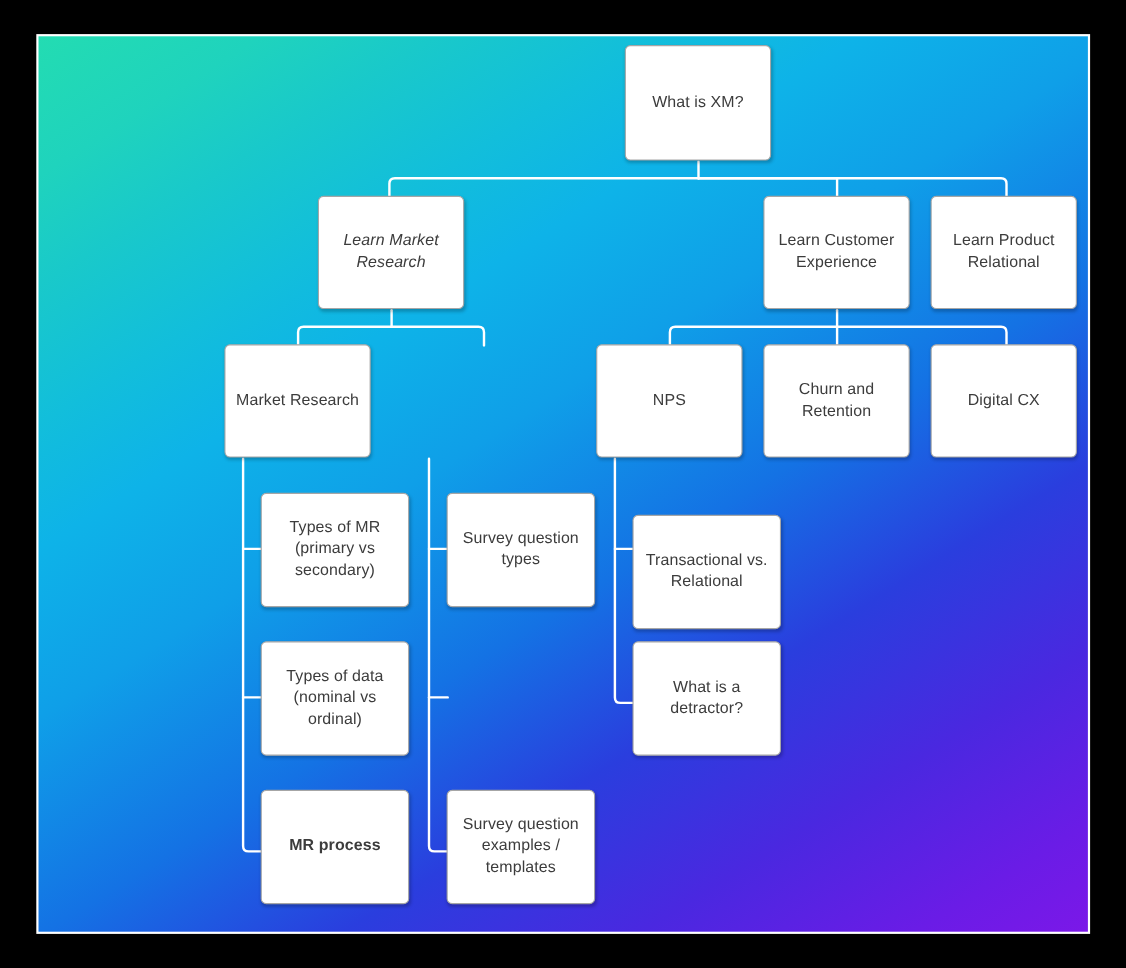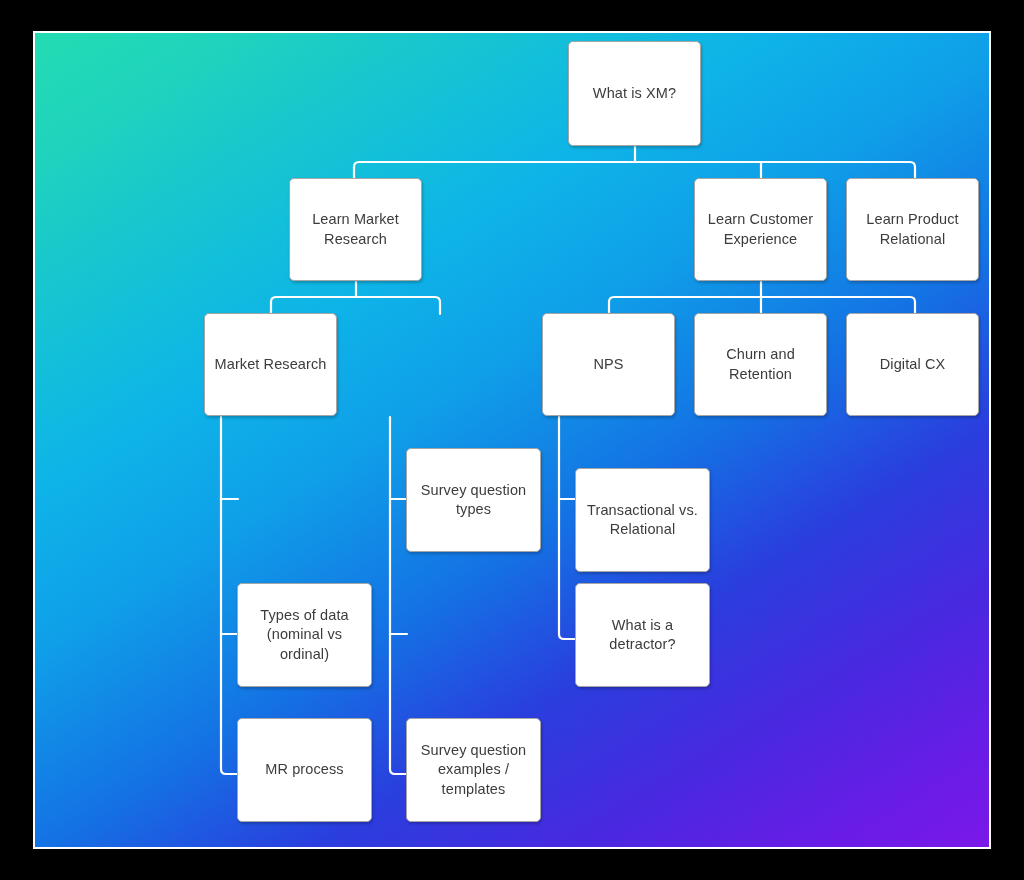--- a/index.html
+++ b/index.html
@@ -102,37 +102,40 @@
           <path d="M 355 466 L 372 466"></path>
           <path d="M 355 601 L 372 601"></path>
 
           <path d="M 524 384 L 524 601 Q 524 606 529 606 L 541 606"></path>
           <path d="M 524 466 L 541 466"></path>
         </g>
       </svg>
 
       <div class="node" style="left:533px;  top:8px;   width:133px; height:105px;">What is XM?</div>
 
-      <div class="node" style="left:254px;  top:145px; width:133px; height:103px;">Learn Market
+      <div class="node" style="left:254px;  top:145px; width:133px; height:103px;font-style:italic;">Learn Market
 Research</div>
       <div class="node" style="left:659px;  top:145px; width:133px; height:103px;">Learn Customer
 Experience</div>
       <div class="node" style="left:811px;  top:145px; width:133px; height:103px;">Learn Product
 Relational</div>
 
       <div class="node" style="left:169px; top:280px; width:133px; height:103px;">Market Research</div>
       <div class="node" style="left:507px; top:280px; width:133px; height:103px;">NPS</div>
       <div class="node" style="left:659px; top:280px; width:133px; height:103px;">Churn and
 Retention</div>
       <div class="node" style="left:811px; top:280px; width:133px; height:103px;">Digital CX</div>
 
+      <div class="node" style="left:202px; top:415px; width:135px; height:104px;">Types of MR
+(primary vs
+secondary)</div>
       <div class="node" style="left:202px; top:550px; width:135px; height:104px;">Types of data
 (nominal vs
 ordinal)</div>
-      <div class="node" style="left:202px; top:685px; width:135px; height:104px;">MR process</div>
+      <div class="node" style="left:202px; top:685px; width:135px; height:104px;font-weight:bold;">MR process</div>
 
       <div class="node" style="left:371px; top:415px; width:135px; height:104px;">Survey question
 types</div>
       <div class="node" style="left:371px; top:685px; width:135px; height:104px;">Survey question
 examples /
 templates</div>
 
       <div class="node" style="left:540px; top:415px; width:135px; height:104px;margin-top:20px;">Transactional vs.
 Relational</div>
       <div class="node" style="left:540px; top:550px; width:135px; height:104px;">What is a

